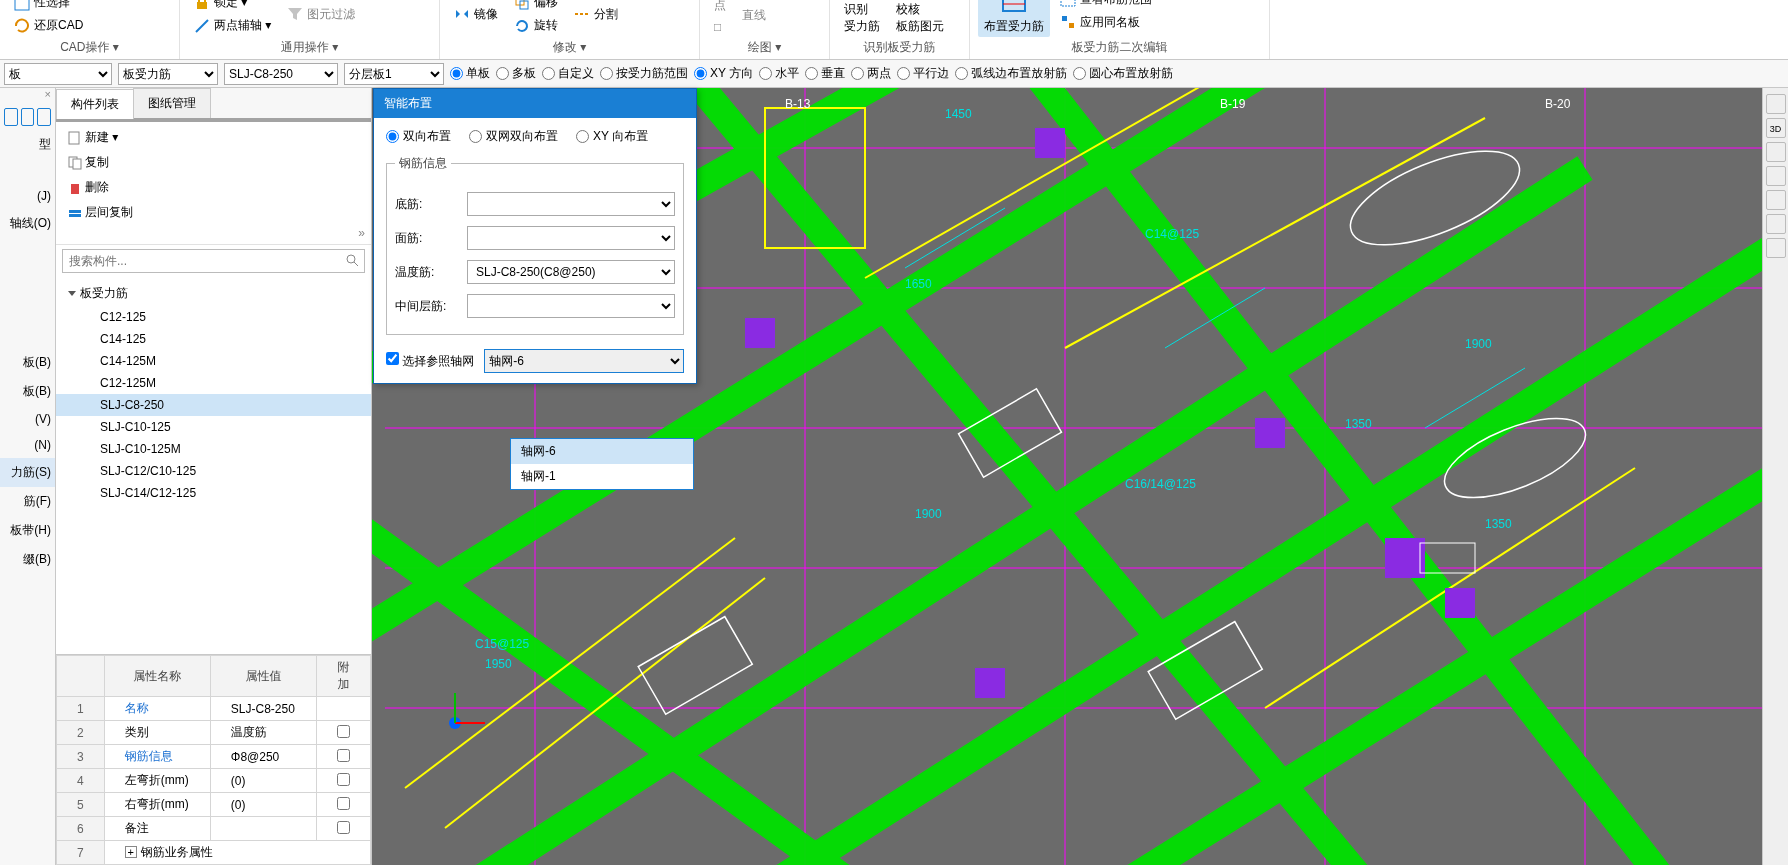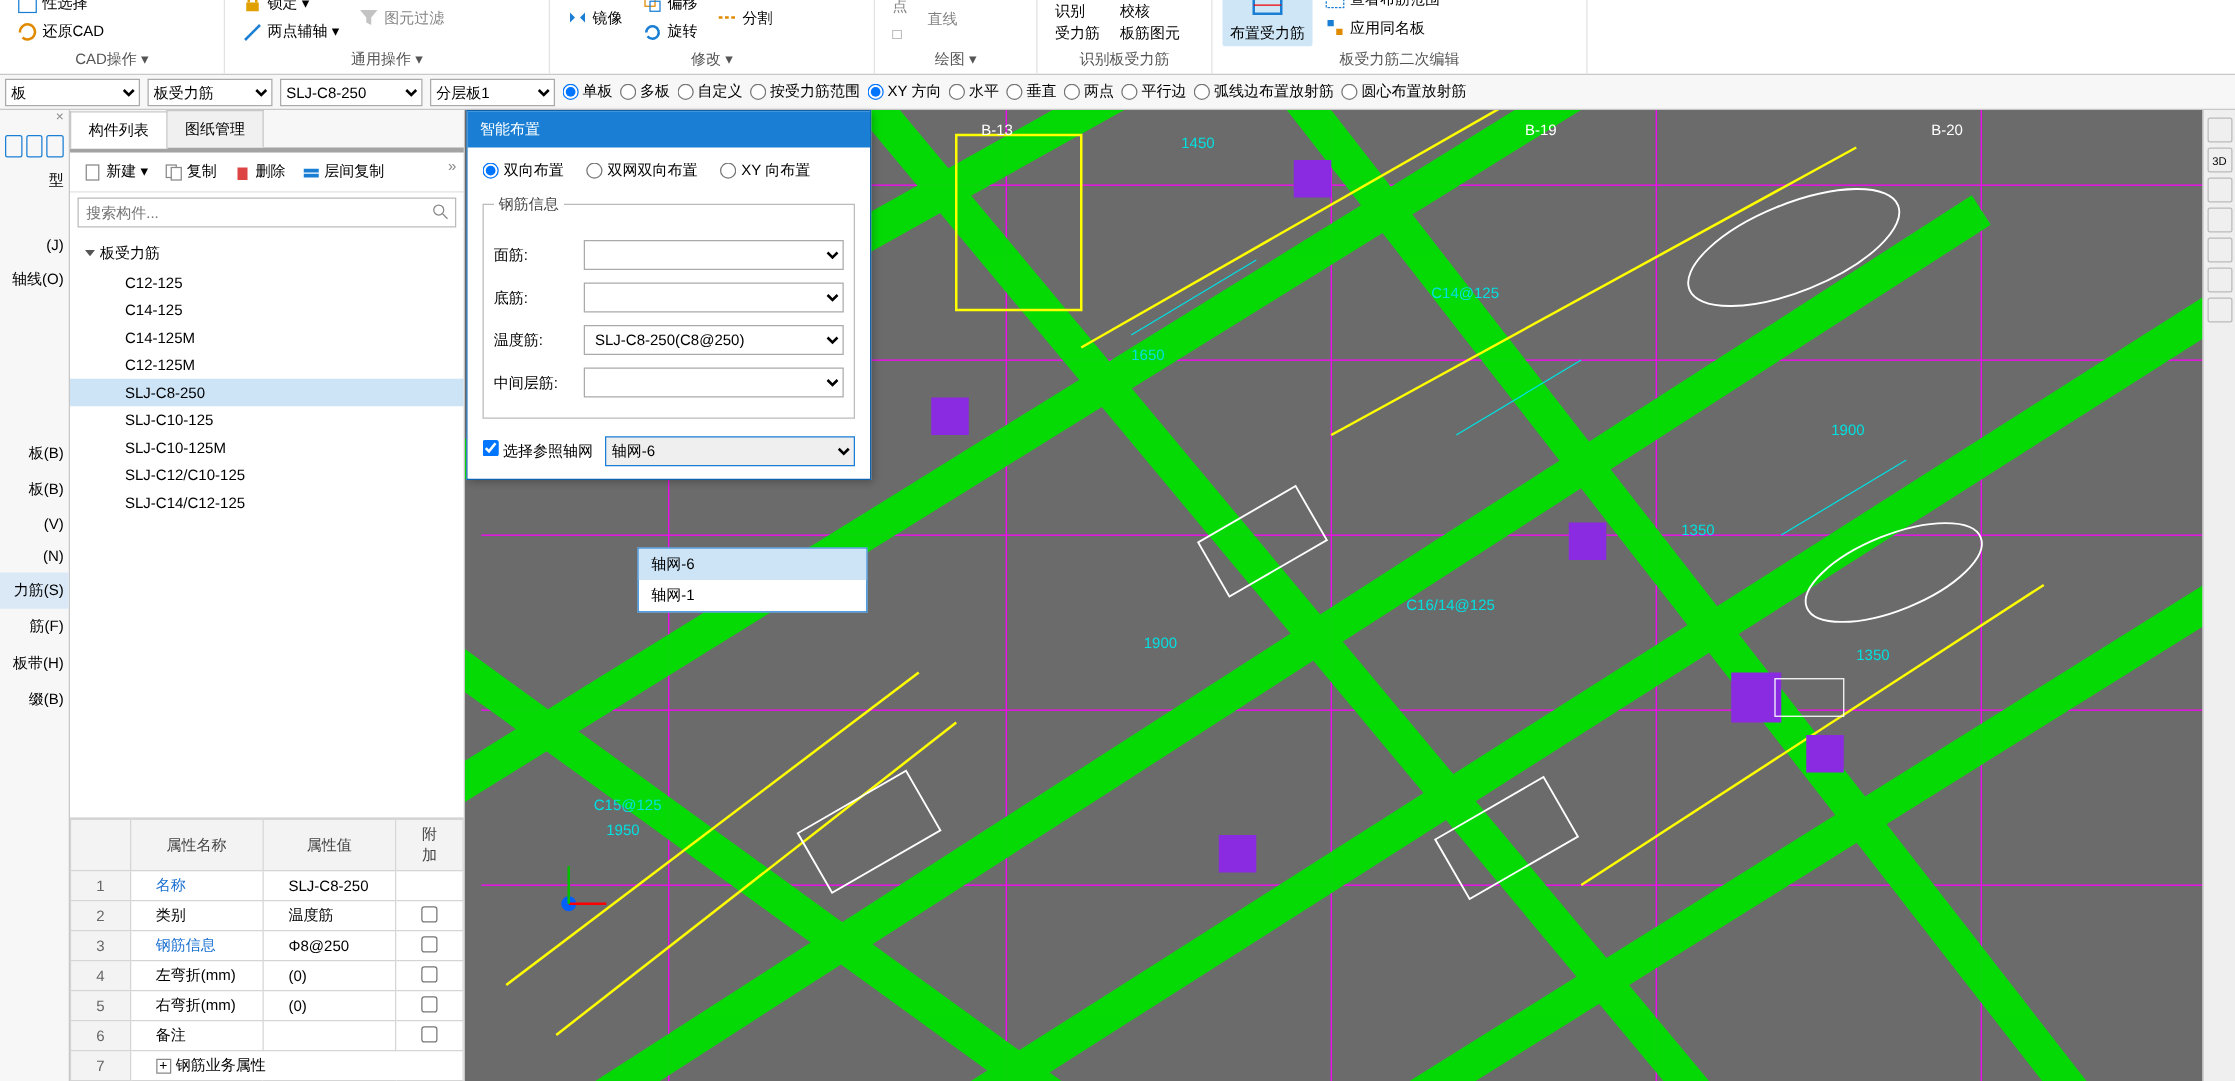--- a/index.html
+++ b/index.html
@@ -24,21 +24,21 @@
 .leftnarrow .closer{height:16px;text-align:right;padding-right:4px;color:#888;font-size:11px;}
 .leftnarrow .mini{display:flex;gap:3px;padding:4px;}
 .leftnarrow .mini span{width:18px;height:18px;border:1px solid #1a7fd4;border-radius:2px;}
 .leftnarrow .sideitem{padding:6px 4px;white-space:nowrap;text-align:right;}
 .leftnarrow .sideitem.sel{background:#dbe9f7;text-align:right;}
 
 .comp-panel{position:absolute;left:56px;top:88px;width:316px;bottom:0;background:#fff;border-right:1px solid #c8c8c8;display:flex;flex-direction:column;}
 .tabs{display:flex;border-bottom:4px solid #a3a3a3;background:#f7f7f7;}
 .tabs .tab{padding:6px 14px;border:1px solid #c8c8c8;border-bottom:none;margin-right:-1px;background:#f0f0f0;cursor:pointer;}
 .tabs .tab.active{background:#fff;position:relative;top:1px;}
-.toolbar2{display:flex;gap:2px;padding:4px 6px;border-bottom:1px solid #e2e2e2;}
+.toolbar2{display:flex;gap:2px;padding:4px 6px;border-bottom:1px solid #e2e2e2;flex-direction:column;}
 .toolbar2 .tb{display:flex;align-items:center;gap:3px;padding:3px 6px;cursor:pointer;border-radius:2px;}
 .toolbar2 .ic{width:14px;height:14px;display:inline-block;}
 .search{padding:4px 6px;position:relative;}
 .search input{width:100%;height:24px;border:1px solid #bbb;padding:0 22px 0 6px;color:#000000;}
 .search .sic{position:absolute;right:12px;top:8px;width:14px;height:14px;}
 .tree{flex:1;overflow:auto;padding:4px 0;}
 .tree .node{padding:4px 8px 4px 20px;cursor:pointer;}
 .tree .root{padding-left:12px;}
 .tree .node.child{padding-left:44px;}
 .tree .node.sel{background:#cde4f7;}
@@ -499,25 +499,25 @@
           <span>双网双向布置</span>
         </label>
       <label>
           <input type="radio" name="sm" style="">
           <span>XY 向布置</span>
         </label>
     </div>
     <fieldset>
       <legend>钢筋信息</legend>
       <div class="frow">
+          <div class="lab">底筋:</div>
+          <select><option></option></select>
+        </div>
+      <div class="frow">
           <div class="lab">面筋:</div>
-          <select><option></option></select>
-        </div>
-      <div class="frow">
-          <div class="lab">底筋:</div>
           <select><option></option></select>
         </div>
       <div class="frow">
           <div class="lab">温度筋:</div>
           <select><option>SLJ-C8-250(C8@250)</option></select>
         </div>
       <div class="frow">
           <div class="lab">中间层筋:</div>
           <select><option></option></select>
         </div>

